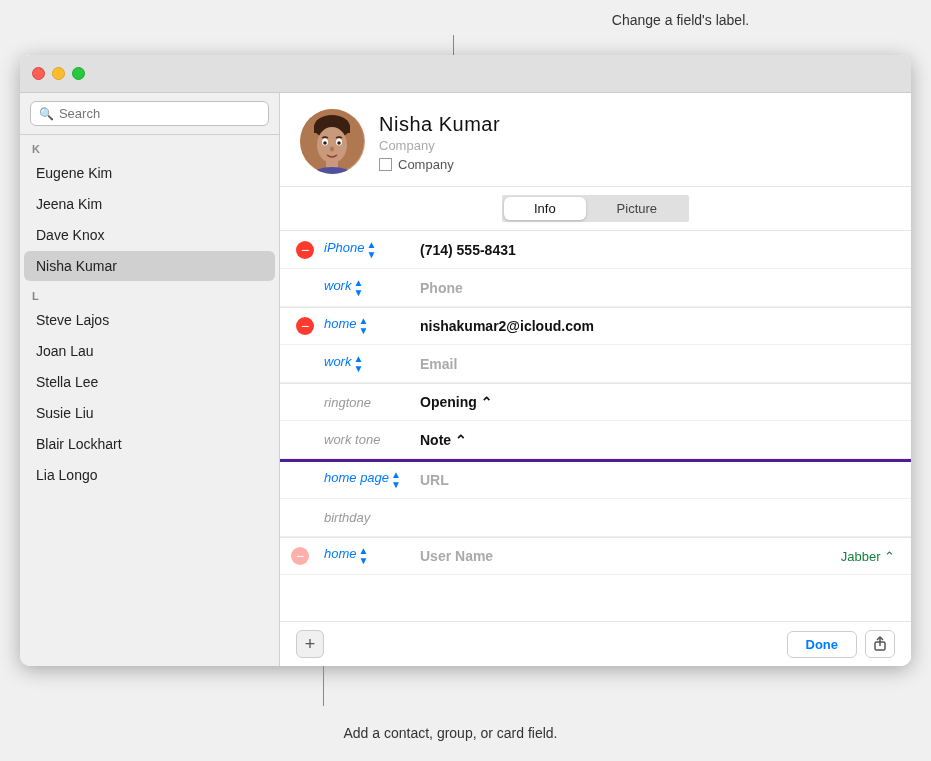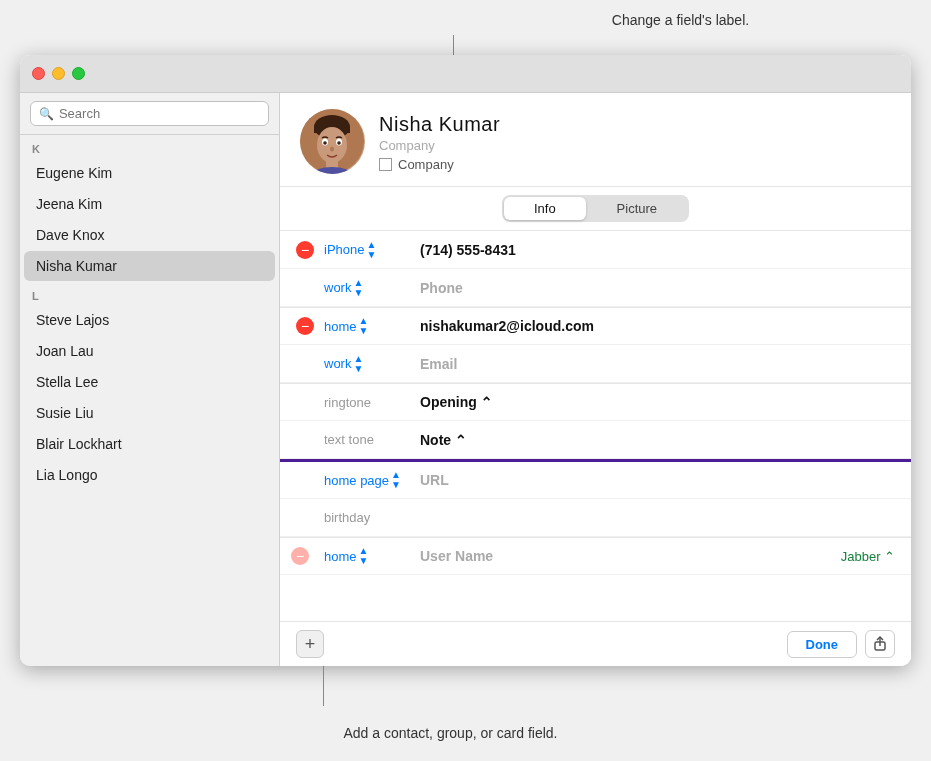--- a/index.html
+++ b/index.html
@@ -224,21 +224,21 @@
     }
     
     .tabs-row {
       display: flex;
       justify-content: center;
       padding: 8px 0;
       border-bottom: 1px solid #e5e5e5;
     }
     .tabs-container {
       background: #e0e0e0;
-      border-radius: 8px;
+      border-radius: 2px;
       padding: 2px;
       display: flex;
       gap: 1px;
     }
     .tab-btn {
       padding: 4px 30px;
       border-radius: 6px;
       font-size: 13px;
       cursor: pointer;
       border: none;
@@ -284,23 +284,24 @@
       margin-right: 10px;
       flex-shrink: 0;
     }
     .field-label {
       color: #007aff;
       font-size: 13px;
       text-align: right;
       min-width: 90px;
       margin-right: 6px;
       display: flex;
-      align-items: center;
+      align-items: flex-start;
       gap: 2px;
       cursor: pointer;
+      font-style: italic;
     }
     .field-label.gray {
       color: #999;
       cursor: default;
     }
     .stepper-icon {
       color: #007aff;
       font-size: 10px;
       display: flex;
       flex-direction: column;
@@ -495,21 +496,21 @@
             <div class="remove-placeholder"></div>
             <div class="field-label gray">
               <span>ringtone</span>
             </div>
             <div class="field-value">Opening ⌃</div>
           </div>
 
           <div class="field-row">
             <div class="remove-placeholder"></div>
             <div class="field-label gray">
-              <span>text tone</span>
+              <span>work tone</span>
             </div>
             <div class="field-value">Note ⌃</div>
           </div>
 
           <div class="field-row" style="border-top: 3px solid #4c1d95;">
             <div class="remove-placeholder"></div>
             <div class="field-label">
               <span>home page</span>
               <span class="stepper-icon">▲<br>▼</span>
             </div>

